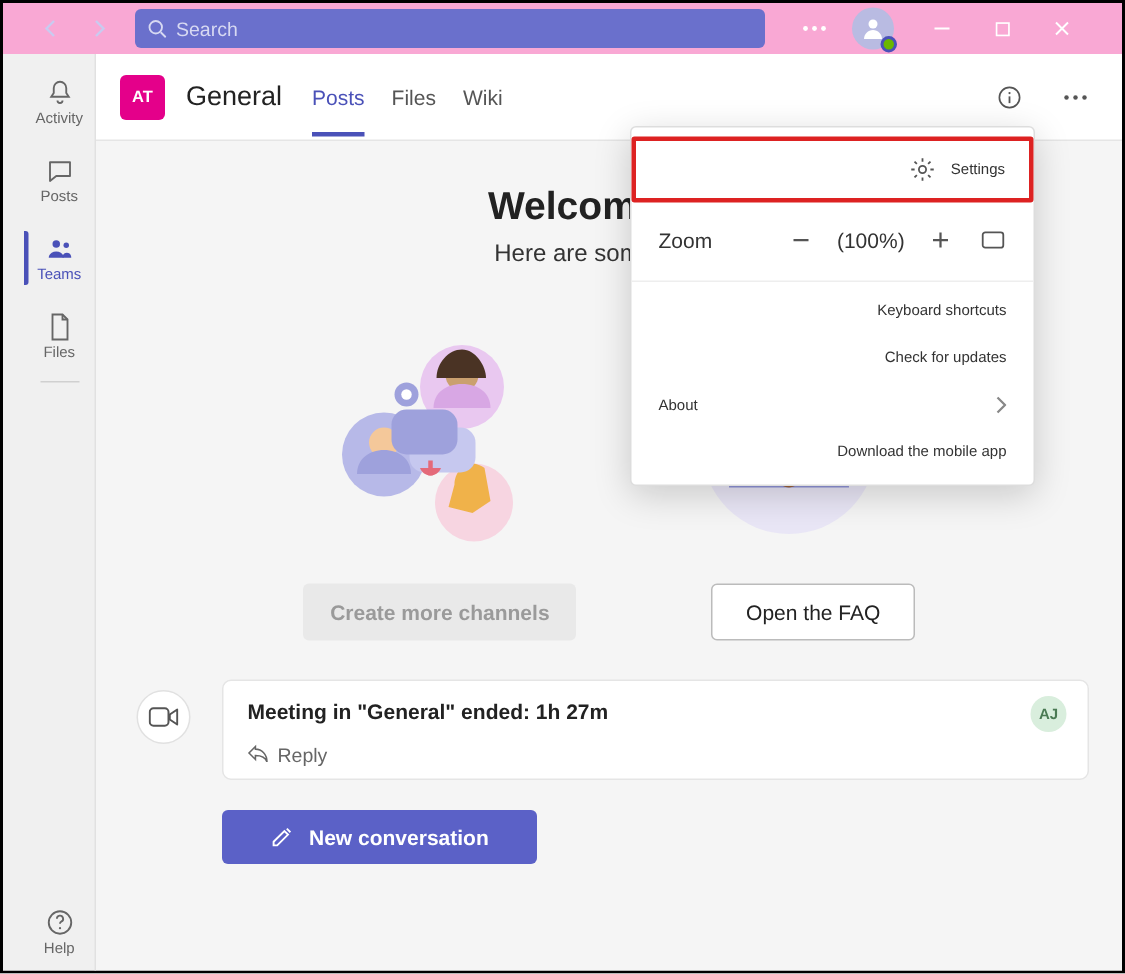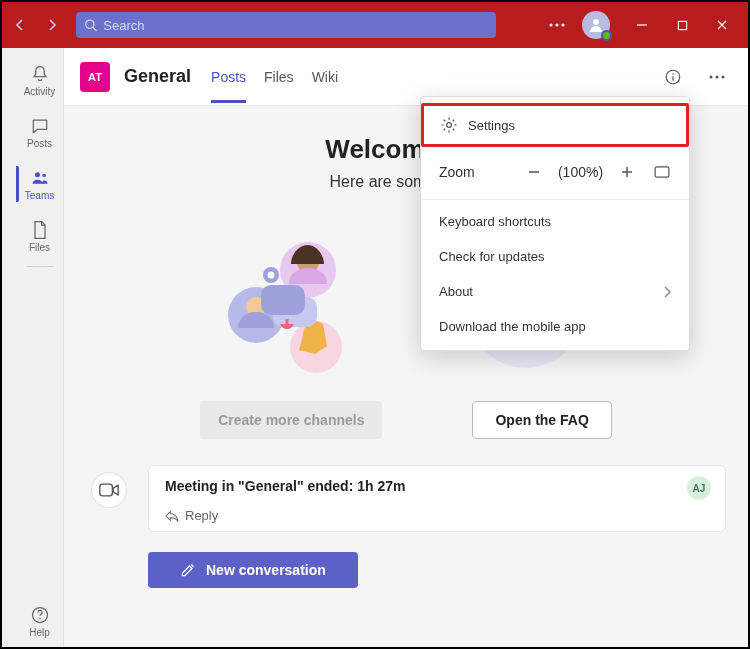--- a/index.html
+++ b/index.html
@@ -1,21 +1,21 @@
 <!DOCTYPE html>
 <html><head>
 <meta charset="utf-8">
 <style>
 * { margin: 0; padding: 0; box-sizing: border-box; font-family: "Segoe UI", -apple-system, sans-serif; }
 html, body { width: 750px; height: 649px; overflow: hidden; background: #fff; }
 
 .app { width: 750px; height: 649px; border: 2px solid #000; display: flex; flex-direction: column; background: #f5f5f5; }
 
 
-.titlebar { height: 46px; background: #b91c1c; display: flex; align-items: center; padding: 0 6px; gap: 8px; }
+.titlebar { height: 34px; background: #f9a8d4; display: flex; align-items: center; padding: 0 20px; gap: 8px; }
 .nav-btn { width: 24px; height: 24px; display:flex; align-items:center; justify-content:center; cursor:pointer; color:#c9cbf0; }
 .search { flex: 0 0 420px; height: 26px; background: #6a70cc; border-radius: 4px; display:flex; align-items:center; padding: 0 8px; color:#d7d9f2; margin-left: 4px; }
 .search svg { margin-right: 6px; }
 .search input { background: transparent; border: none; outline: none; color: #fff; font-size: 13px; width: 100%; }
 .search input::placeholder { color: #d7d9f2; }
 .titlebar-spacer { flex: 1; }
 .titlebar-icon { width: 32px; height: 32px; display:flex; align-items:center; justify-content:center; color:#fff; cursor:pointer; }
 .avatar { position: relative; width: 28px; height: 28px; border-radius: 50%; background: #b9bbe2; display:flex; align-items:center; justify-content:center; margin: 0 4px; cursor:pointer; }
 .avatar svg { color:#fff; }
 .presence { position:absolute; right:-2px; bottom:-2px; width:11px; height:11px; border-radius:50%; background:#6bb700; border:2px solid #4a51b8; }
@@ -32,53 +32,53 @@
 .rail-item.active::before { content:""; position:absolute; left:0; top:8px; bottom:8px; width:3px; background:#4a51b8; border-radius: 0 2px 2px 0;}
 .rail-sep { width:26px; height:1px; background:#d0d0d0; margin:4px 0; }
 .rail-spacer { flex:1; }
 
 
 .main { flex:1; display:flex; flex-direction:column; min-width:0; background:#f5f5f5; position:relative; }
 
 
 .ch-header { height:58px; background:#fff; border-bottom:1px solid #e5e5e5; display:flex; align-items:center; padding:0 16px; gap:14px; }
 .team-avatar { width:30px; height:30px; border-radius:4px; background:#e4008a; color:#fff; font-size:11px; font-weight:600; display:flex; align-items:center; justify-content:center; }
-.ch-title { font-size:18px; font-weight:700; color:#222;text-align:center; }
+.ch-title { font-size:18px; font-weight:400; color:#222;text-align:center; }
 .tabs { display:flex; gap:18px; margin-left:6px; }
 .tab { font-size:14px; color:#555; padding:18px 0; cursor:pointer; position:relative; }
 .tab.active { color:#4a51b8; font-weight:500; }
 .tab.active::after { content:""; position:absolute; left:0; right:0; bottom:0; height:3px; background:#4a51b8; }
 .ch-spacer { flex:1; }
 .hdr-icon { width:30px; height:30px; display:flex; align-items:center; justify-content:center; color:#555; cursor:pointer; }
 
 
 .content { flex:1; overflow:hidden; padding: 18px 0 0 0; position:relative; }
 .welcome { text-align:center; padding: 10px 0 0 0; }
 .welcome h1 { font-size:26px; font-weight:700; color:#222; }
 .welcome p { margin-top:8px; font-size:16px; color:#333; }
 .illus-row { display:flex; justify-content:center; gap:50px; margin-top:24px; }
 .illus { width:180px; height:170px; display:flex; align-items:center; justify-content:center; }
 .btn-row { display:flex; justify-content:center; gap:90px; margin-top:16px; }
 .ghost-btn { background:#e9e9e9; color:#9a9a9a; border:none; border-radius:4px; padding:10px 18px; font-size:14px; font-weight:600; cursor:pointer; }
-.outline-btn { background:#fff; color:#222; border:1px solid #bbb; border-radius:4px; padding:10px 22px; font-size:14px; font-weight:700; cursor:pointer; }
+.outline-btn { background:#fff; color:#222; border:1px solid #bbb; border-radius:4px; padding:10px 22px; font-size:14px; font-weight:400; cursor:pointer; }
 
 
 .meeting-card { margin: 26px 22px 0 84px; background:#fff; border:1px solid #e5e5e5; border-radius:6px; padding:12px 16px 8px 16px; position:relative; }
 .meet-icon { position:absolute; left:-58px; top:6px; width:36px; height:36px; border-radius:50%; background:#fff; border:1px solid #e1e1e1; display:flex; align-items:center; justify-content:center; color:#555; }
 .meeting-card .title { font-size:14px; font-weight:600; color:#222; }
-.meeting-card .reply { margin-top:14px; font-size:13px; color:#666; display:flex; align-items:center; gap:6px; cursor:pointer; }
+.meeting-card .reply { margin-top:14px; font-size:13px; color:#666; display:flex; gap:6px; cursor:pointer; }
 .aj { position:absolute; right:14px; top:10px; width:24px; height:24px; border-radius:50%; background:#d9eedd; color:#4a7a53; font-size:10px; font-weight:600; display:flex; align-items:center; justify-content:center; }
 
 
 .compose-row { padding: 20px 22px 22px 84px; }
 .compose-btn { background:#5b61c7; color:#fff; border:none; border-radius:4px; padding:10px 32px; font-size:14px; font-weight:600; display:flex; align-items:center; gap:10px; cursor:pointer; }
 
 
 .menu { position:absolute; top:48px; right:58px; width:270px; background:#fff; border:1px solid #ddd; border-radius:4px; box-shadow:0 6px 24px rgba(0,0,0,0.18); z-index:20; padding:6px 0; }
-.menu-item { display:flex; align-items:center; padding:10px 18px; font-size:13px; color:#333; cursor:pointer; gap:10px; }
+.menu-item { display:flex; align-items:center; padding:10px 18px; font-size:10px; color:#333; cursor:pointer; gap:10px;justify-content:flex-end; }
 .menu-item.settings { border:3px solid #d22; border-radius:2px; margin:0 0 4px 0; padding:10px 16px; }
 .menu-sep { height:1px; background:#eee; margin:4px 0; }
 .zoom-row { display:flex; align-items:center; padding:8px 16px 10px 18px; font-size:14px; color:#333; gap:12px; }
 .zoom-row .label { flex:0 0 60px; }
 .zoom-row .sp { flex:1; }
 .zoom-btn { width:26px; height:26px; display:flex; align-items:center; justify-content:center; color:#555; cursor:pointer; }
 .zoom-val { font-size:14px; color:#333; }
 .chev { margin-left:auto; color:#888; }
 
 svg { display:block; }

